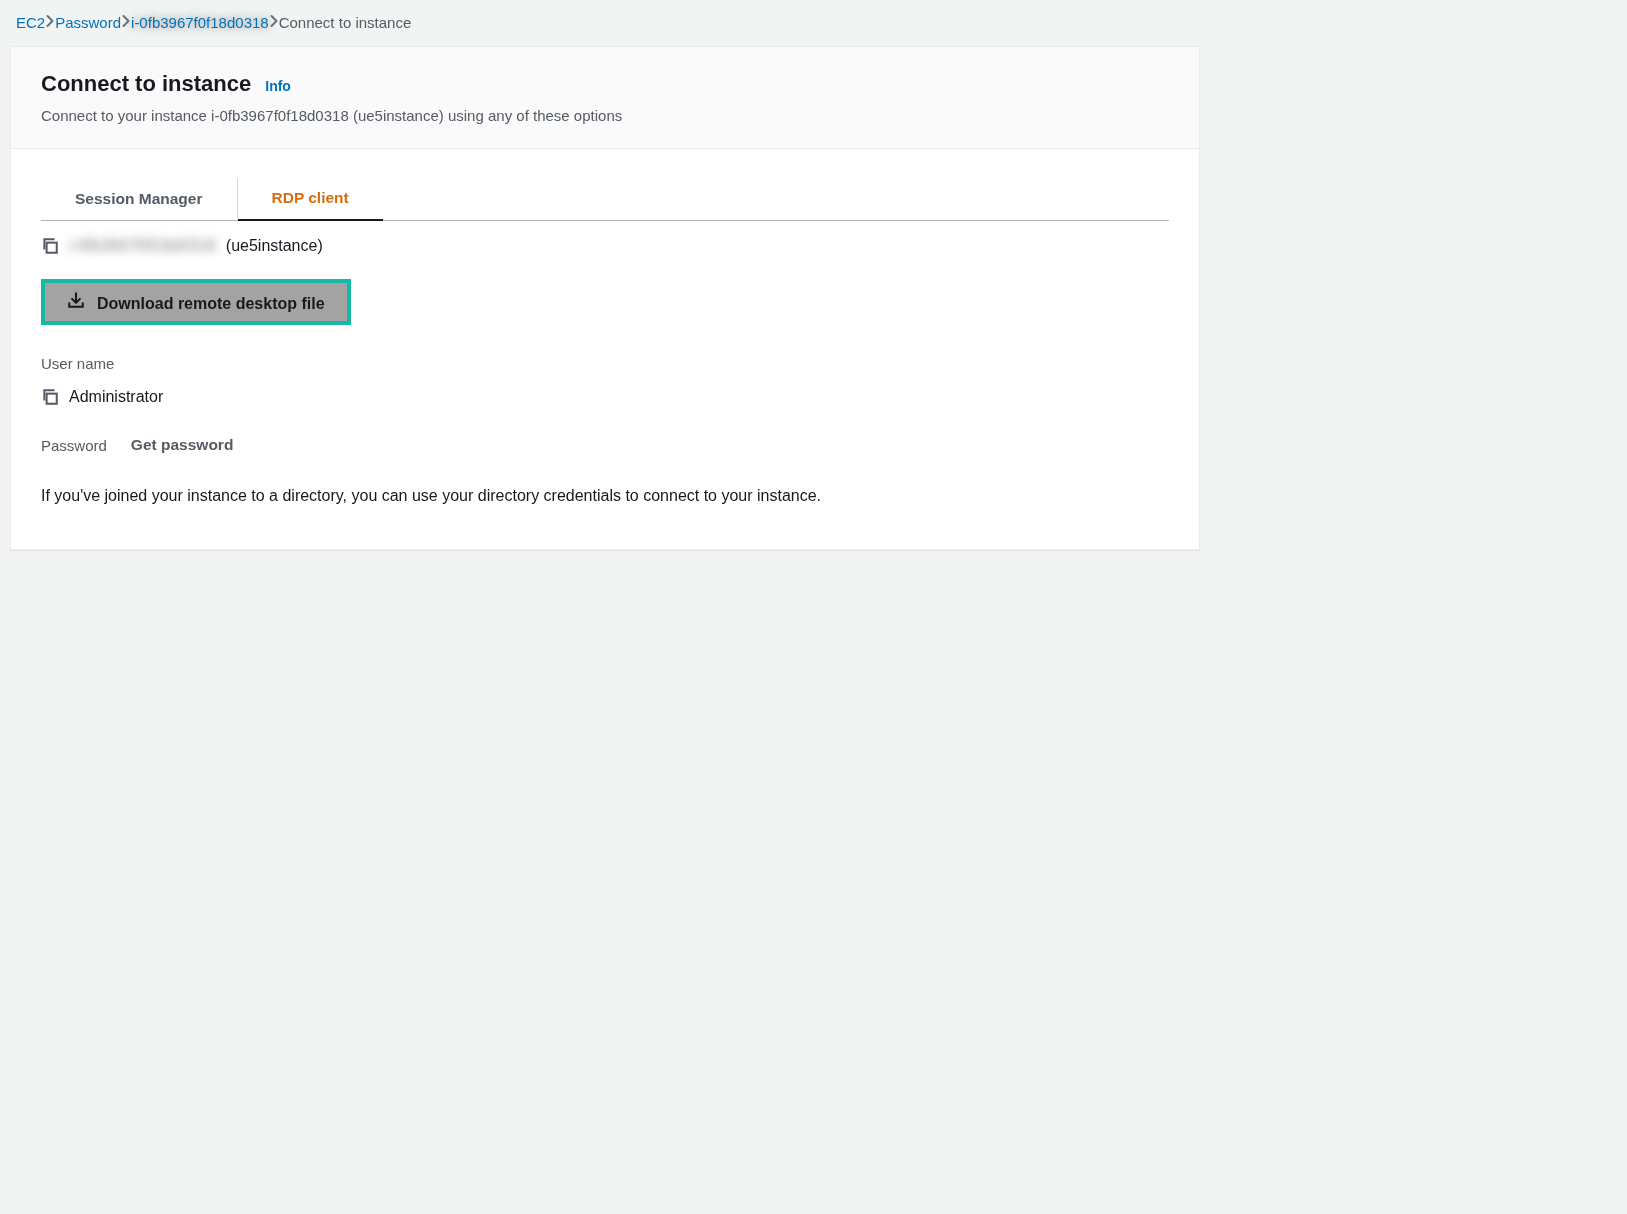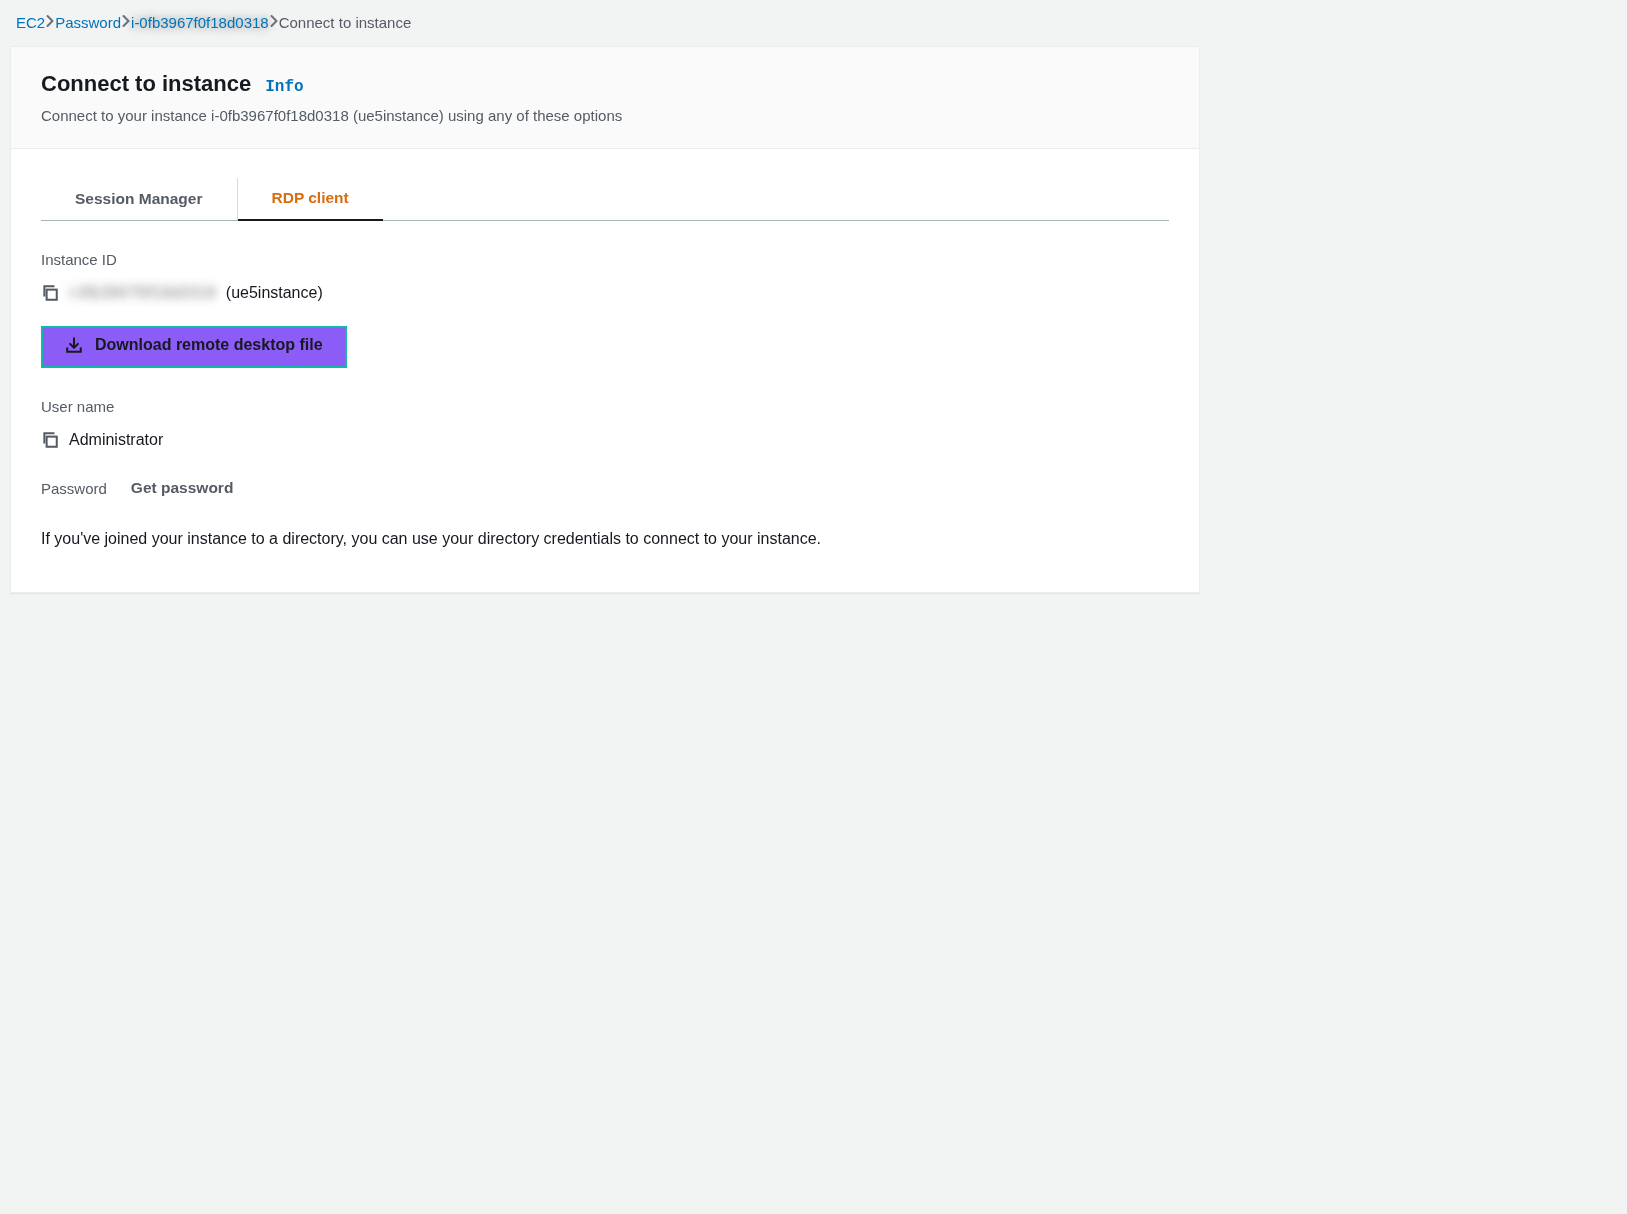--- a/index.html
+++ b/index.html
@@ -50,23 +50,22 @@
       gap: 14px;
     }
     .panel-title {
       font-size: 22px;
       font-weight: 700;
       color: #16191f;
     }
     .info-link {
       color: #0073bb;
       font-weight: 700;
-      font-size: 16px;
-      cursor: pointer;
-      font-family: Liberation Mono, monospace;
+      font-size: 14px;
+      cursor: pointer;
     }
     .panel-subtitle {
       margin-top: 10px;
       color: #545b64;
       font-size: 15px;
     }
     .panel-body {
       padding: 28px 30px 40px 30px;
     }
     .tabs {
@@ -111,25 +110,25 @@
     .explain {
       margin-top: 30px;
       font-size: 16px;
       color: #16191f;
       line-height: 1.55;
       max-width: 1060px;
     }
     .download-btn {
       margin-top: 24px;
       display: inline-flex;
-      align-items: flex-start;
+      align-items: flex-end;
       gap: 12px;
       padding: 8px 22px;
-      border: 2px solid #14b8a6;
-      background: #8b5cf6;
+      border: 4px solid #14b8a6;
+      background: #a3a3a3;
       font-size: 16px;
       font-weight: 700;
       color: #16191f;
       cursor: pointer;
     }
     .download-btn svg { width: 18px; height: 18px; }
     .two-col {
       display: flex;
       gap: 80px;
       margin-top: 0;
@@ -186,21 +185,20 @@
     </div>
     <p class="panel-subtitle">Connect to your instance i-0fb3967f0f18d0318 (ue5instance) using any of these options</p>
   </header>
 
   <div class="panel-body">
     <div class="tabs">
       <div class="tab">Session Manager</div>
       <div class="tab active">RDP client</div>
     </div>
 
-    <div class="field-label">Instance ID</div>
     <div class="field-value-row">
       <span class="copy-icon">
         <svg viewBox="0 0 16 16">
             <rect x="5" y="5" width="9" height="9" fill="none" stroke="#545b64" stroke-width="1.8"></rect>
             <path d="M3 11 L3 2 L12 2" fill="none" stroke="#545b64" stroke-width="1.8"></path>
           </svg>
       </span>
       <span class="blur">i-0fb3967f0f18d0318</span>
       <span>(ue5instance)</span>
     </div>

